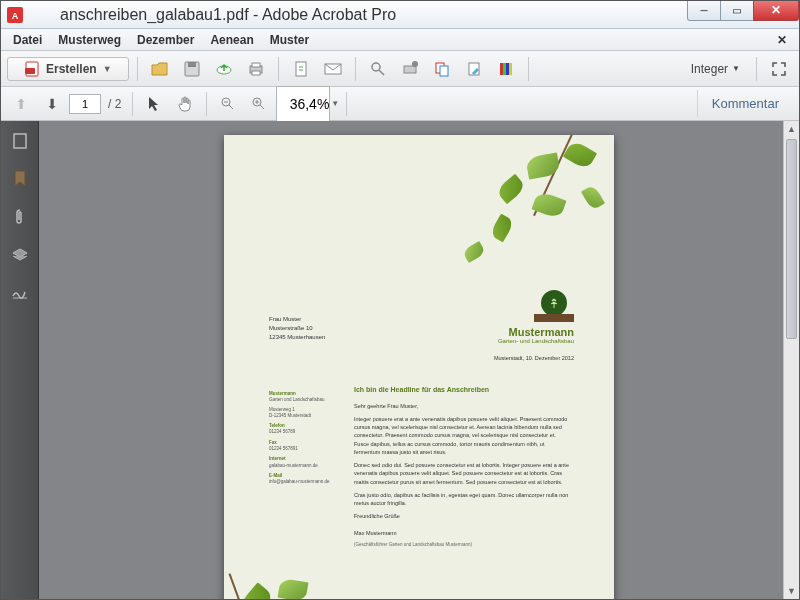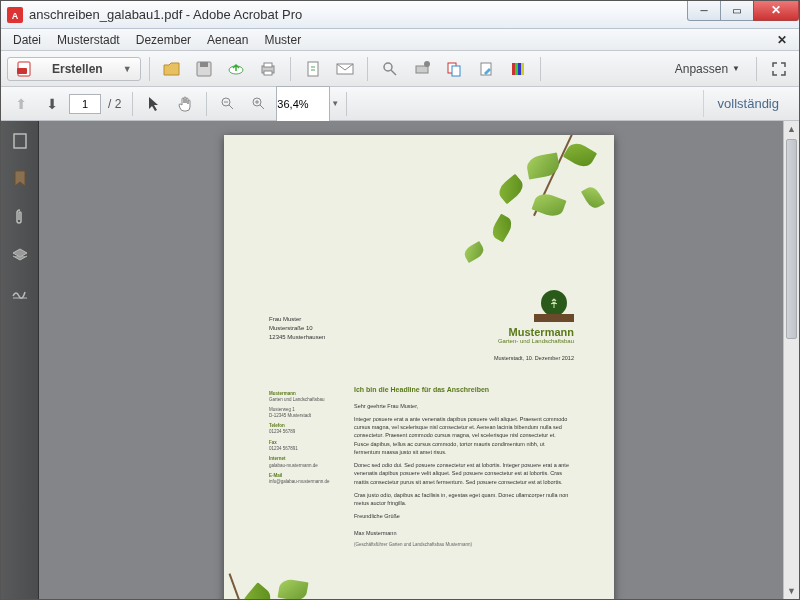--- a/index.html
+++ b/index.html
@@ -2,45 +2,45 @@
 <html><head>
 <meta charset="utf-8">
 <style>
 * { margin: 0; padding: 0; box-sizing: border-box; font-family: "Segoe UI", Tahoma, sans-serif; }
 body { background: #5a7a8a; width: 800px; height: 600px; overflow: hidden; position: relative; }
 
 
 .window { position: absolute; inset: 0; background: #fff; border: 1px solid #555; display: flex; flex-direction: column; }
 .titlebar { height: 28px; background: linear-gradient(#fdfdfe, #e8eef5); display: flex; align-items: center; padding: 0 0 0 6px; border-bottom: 1px solid #b8c4d0; }
 .titlebar .icon { width: 16px; height: 16px; margin-right: 6px; display: flex; align-items: center; justify-content: center; }
-.titlebar .title { font-size: 13px; color: #333; flex: 1; }
+.titlebar .title { font-size: 16px; color: #333; flex: 1; margin-left: 31px; }
 .win-buttons { display: flex; height: 20px; margin-top: -8px; }
 .win-btn { width: 34px; height: 20px; border: 1px solid #8a9aa8; border-top: none; margin-left: -1px; display: flex; align-items: center; justify-content: center; font-size: 10px; background: linear-gradient(#f5f8fb,#dde6ef); }
 .win-btn.min { border-bottom-left-radius: 3px; }
 .win-btn.close { background: linear-gradient(#e77,#c33); color: #fff; border-bottom-right-radius: 3px; border-color: #a44; width: 46px; font-size: 12px; font-weight: bold; }
 
 
 .menubar { height: 22px; background: linear-gradient(#f7f9fb,#e9edf1); border-bottom: 1px solid #c5c9cd; display: flex; align-items: center; padding: 0 4px; font-size: 12px; color: #333; }
-.menubar span { padding: 2px 8px; }
+.menubar span { padding: 2px 8px; font-weight: bold; }
 .menubar .spacer { flex: 1; }
 .menubar .x { font-weight: bold; padding: 0 8px; }
 
 
 .toolbar { height: 36px; background: linear-gradient(#f7f8f9,#e6e8ea); border-bottom: 1px solid #c5c9cd; display: flex; align-items: center; padding: 0 6px; gap: 4px; }
 .tb-btn { min-width: 28px; height: 28px; border: 1px solid transparent; border-radius: 3px; display: flex; align-items: center; justify-content: center; font-size: 14px; color: #555; padding: 0 4px; }
 .tb-sep { width: 1px; height: 24px; background: #c5c9cd; margin: 0 4px; }
-.create-btn { background: linear-gradient(#fdfdfd,#ececec); border: 1px solid #bcc0c4; border-radius: 3px; padding: 3px 8px; font-size: 12px; font-weight: bold; color: #444; display: flex; align-items: center; gap: 20px; }
+.create-btn { background: linear-gradient(#fdfdfd,#ececec); border: 1px solid #bcc0c4; border-radius: 3px; padding: 3px 16px; font-size: 12px; font-weight: bold; color: #444; display: flex; align-items: center; gap: 6px; }
 .create-btn .pdf-icon { width: 16px; height: 16px; }
 .create-btn .caret { font-size: 9px; color: #666; }
 .anpassen { margin-left: auto; font-size: 12px; color: #444; padding: 4px 8px; display: flex; align-items: center; gap: 4px; }
 
 
 .toolbar2 { height: 34px; background: linear-gradient(#f7f8f9,#e6e8ea); border-bottom: 1px solid #bfc3c7; display: flex; align-items: center; padding: 0 6px; gap: 3px; font-size: 12px; }
 .page-input { width: 32px; height: 20px; border: 1px solid #aeb4ba; text-align: center; font-size: 11px; }
-.zoom-input { width: 54px; height: 36px; border: 1px solid #aeb4ba; text-align: left; font-size: 11px; }
+.zoom-input { width: 54px; height: 36px; border: 1px solid #aeb4ba; text-align: right; font-size: 14px; }
 .page-total { color: #555; margin: 0 4px; }
 .right-tools { margin-left: auto; display: flex; }
 .right-tool { padding: 6px 14px; color: #4a6a8a; font-size: 13px; border-left: 1px solid #d0d4d8; }
 
 
 .content { flex: 1; display: flex; background: #838588; overflow: hidden; }
 .sidebar { width: 38px; background: linear-gradient(90deg,#585a5c,#4a4c4e); border-right: 1px solid #333; display: flex; flex-direction: column; align-items: center; padding-top: 8px; gap: 14px; }
 .side-btn { width: 24px; height: 24px; display: flex; align-items: center; justify-content: center; color: #bbb; font-size: 15px; }
 
 .canvas { flex: 1; display: flex; align-items: flex-start; justify-content: center; padding: 14px 0; overflow: auto; position: relative; }
@@ -92,21 +92,21 @@
     <span class="title">anschreiben_galabau1.pdf - Adobe Acrobat Pro</span>
     <div class="win-buttons">
       <div class="win-btn min">─</div>
       <div class="win-btn">▭</div>
       <div class="win-btn close">✕</div>
     </div>
   </div>
 
   <div class="menubar">
     <span>Datei</span>
-    <span>Musterstadt</span>
+    <span>Musterweg</span>
     <span>Dezember</span>
     <span>Aenean</span>
     <span>Muster</span>
     <span class="spacer"></span>
     <span class="x">✕</span>
   </div>
 
   <div class="toolbar">
     <div class="create-btn">
       <span class="pdf-icon">
@@ -184,21 +184,21 @@
     <div class="tb-btn">
         <svg width="16" height="16">
           <rect x="2" y="2" width="3" height="12" fill="#c33"></rect>
           <rect x="5" y="2" width="3" height="12" fill="#3c3"></rect>
           <rect x="8" y="2" width="3" height="12" fill="#33c"></rect>
           <rect x="11" y="2" width="3" height="12" fill="#cc3"></rect>
         </svg>
       </div>
     <div class="tb-sep"></div>
     <div class="anpassen">
-      <span>Anpassen</span>
+      <span>Integer</span>
       <span style="font-size:8px">▼</span>
     </div>
     <div class="tb-sep"></div>
     <div class="tb-btn">
         <svg width="16" height="16">
           <path d="M2 6 L2 2 L6 2 M10 2 L14 2 L14 6 M14 10 L14 14 L10 14 M6 14 L2 14 L2 10" fill="none" stroke="#555" stroke-width="1.5"></path>
         </svg>
       </div>
   </div>
 
@@ -231,21 +231,21 @@
           <circle cx="6" cy="6" r="4" fill="none" stroke="#888"></circle>
           <line x1="4" y1="6" x2="8" y2="6" stroke="#888"></line>
           <line x1="6" y1="4" x2="6" y2="8" stroke="#888"></line>
           <line x1="9" y1="9" x2="13" y2="13" stroke="#888"></line>
         </svg>
       </div>
     <input class="zoom-input" value="36,4%" style="">
     <span style="font-size:8px;color:#666;margin-left:-2px">▼</span>
     <div class="tb-sep"></div>
     <div class="right-tools">
-      <div class="right-tool">vollständig</div>
+      <div class="right-tool">Kommentar</div>
     </div>
   </div>
 
   <div class="content">
     <div class="sidebar">
       <div class="side-btn">
           <svg width="16" height="16">
             <rect x="2" y="1" width="12" height="14" fill="none" stroke="#bbb"></rect>
             <rect x="2" y="1" width="12" height="14" fill="none" stroke="#bbb"></rect>
           </svg>

